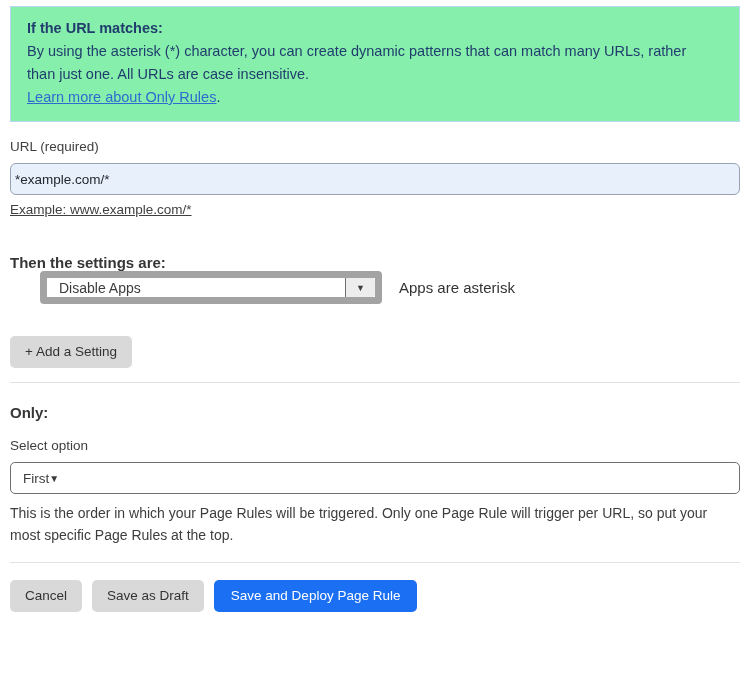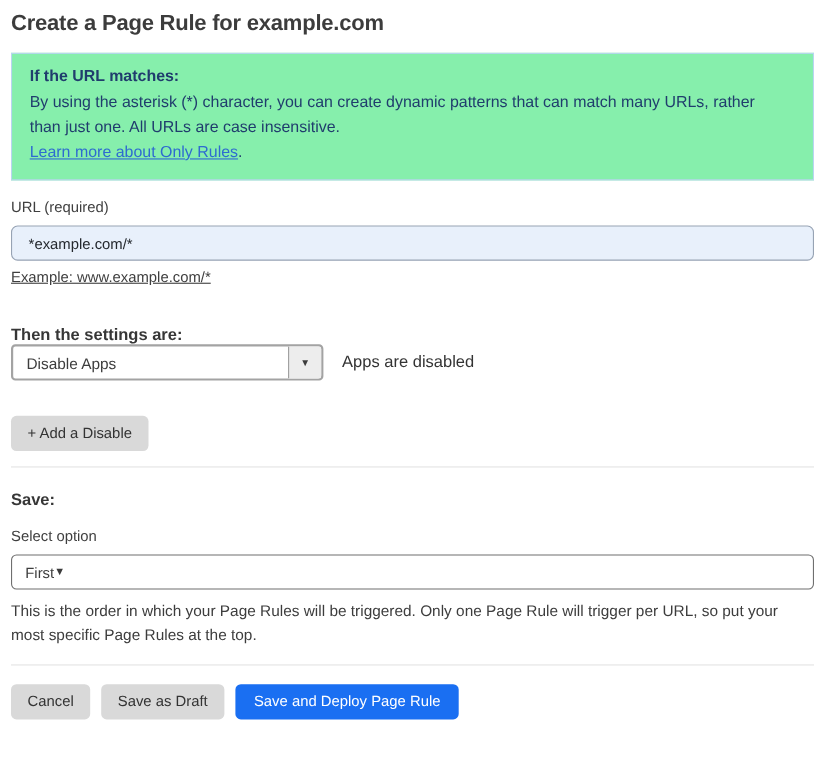--- a/index.html
+++ b/index.html
@@ -43,21 +43,21 @@
     color: #3f3f3f;
     margin: 17px 0 9px 0;
   }
   .url-input {
     display: block;
     width: 730px;
     height: 32px;
     background: #e8f0fb;
     border: 1px solid #97a3b4;
     border-radius: 6px;
-    padding: 0 15px;
+    padding: 0 4px;
     font-family: "Liberation Sans", sans-serif;
     font-size: 13.5px;
     color: #24282e;
     outline: none;
   }
   .helper-text {
     font-size: 13.5px;
     color: #3f3f3f;
     margin-top: 7px;
     text-decoration: underline;
@@ -73,26 +73,27 @@
 
   .setting-label { margin-top: 21px; margin-bottom: 8px; }
 
   .setting-row {
     display: flex;
     align-items: center;
     gap: 17px;
   }
   .select-box {
     display: flex;
-    width: 284px;
+    width: 342px;
     height: 33px;
     background: #ffffff;
-    border: 2px solid #a3a3a3;
+    border: 7px solid #a3a3a3;
     border-radius: 4px;
     cursor: pointer;
+    margin-left: 30px;
   }
   .select-box .select-value {
     flex: 1;
     display: flex;
     align-items: center;
     padding-left: 12px;
     font-size: 14px;
     color: #3d3d3d;
     overflow: hidden;
     white-space: nowrap;
@@ -159,21 +160,20 @@
     align-items: center;
     gap: 10px;
     margin-top: 17px;
   }
 </style>
 </head>
 <body>
 
 <div class="container">
 
-  <h1 class="page-title">Create a Page Rule for example.com</h1>
 
   <div class="info-box">
     <div class="info-heading">If the URL matches:</div>
     <div class="info-body">By using the asterisk (*) character, you can create dynamic patterns that can match many URLs, rather than just one. All URLs are case insensitive.</div>
     <div>
       <a class="info-link">Learn more about Only Rules</a><span class="info-link-suffix">.</span>
     </div>
   </div>
 
   <div class="field-label">URL (required)</div>
@@ -181,28 +181,28 @@
   <div class="helper-text">Example: www.example.com/*</div>
 
   <div class="section-heading">Then the settings are:</div>
 
 
   <div class="setting-row">
     <div class="select-box">
       <div class="select-value">Disable Apps</div>
       <div class="select-arrow">▼</div>
     </div>
-    <div class="setting-status">Apps are disabled</div>
-  </div>
-
-  <button class="btn btn-gray add-setting-btn">+ Add a Disable</button>
+    <div class="setting-status">Apps are asterisk</div>
+  </div>
+
+  <button class="btn btn-gray add-setting-btn">+ Add a Setting</button>
 
   <hr class="divider">
 
-  <div class="section-heading order">Save:</div>
+  <div class="section-heading order">Only:</div>
 
   <div class="field-label">Select option</div>
 
   <div class="order-select">
     <span>First</span>
     <span class="select-caret">▼</span>
   </div>
 
   <div class="order-help">This is the order in which your Page Rules will be triggered. Only one Page Rule will trigger per URL, so put your most specific Page Rules at the top.</div>
 

